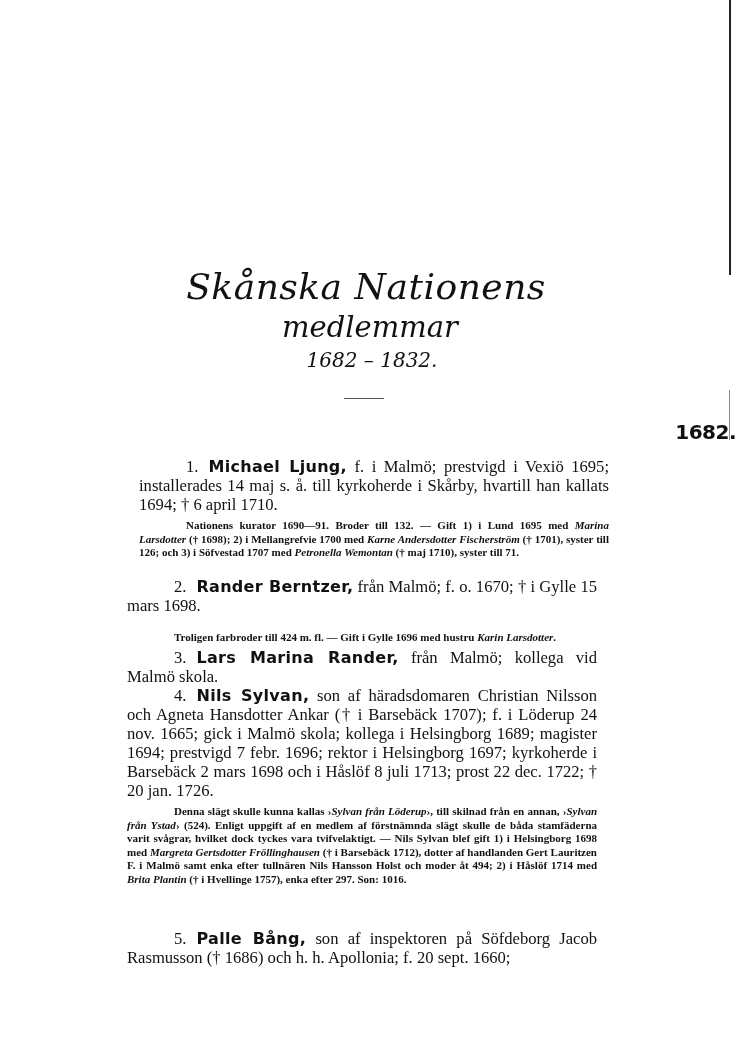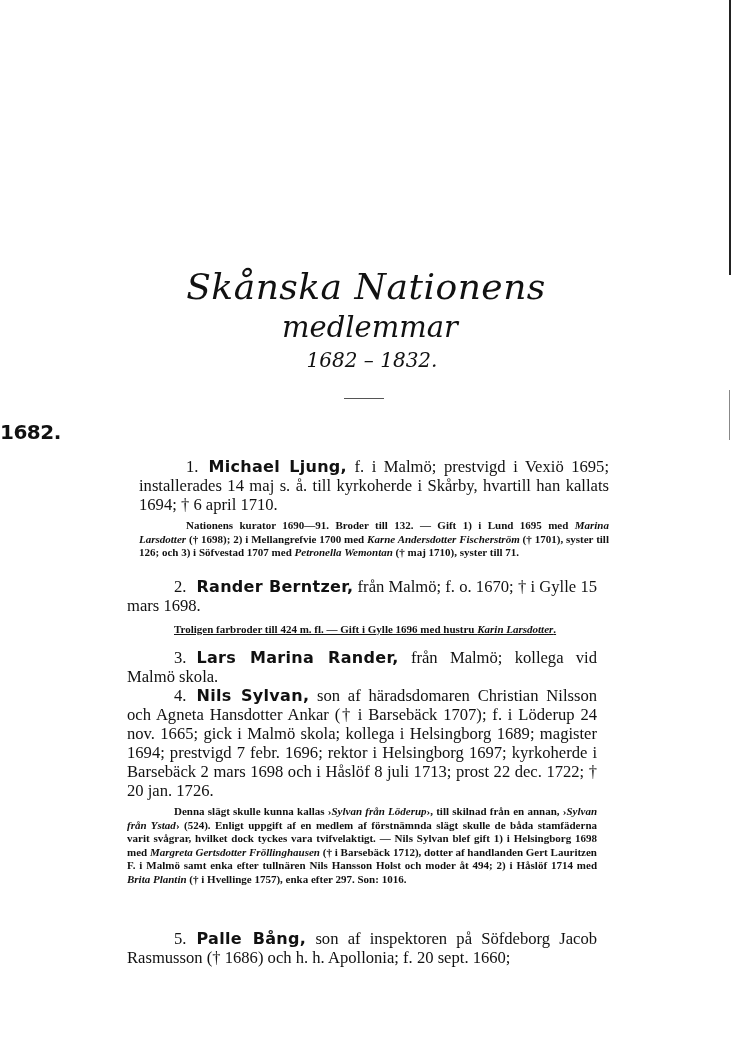--- a/index.html
+++ b/index.html
@@ -3,21 +3,21 @@
 <meta charset="utf-8">
 <style>
   html, body { margin:0; padding:0; }
   body { width:736px; height:1064px; background:#ffffff; position:relative; overflow:hidden; color:#111; font-family:"Liberation Serif","DejaVu Serif",serif; }
   .edge-line { position:absolute; left:729px; width:2px; background:#222; }
   .title-block { position:absolute; left:0; width:736px; text-align:center; font-style:italic; font-family:"DejaVu Serif","Liberation Serif",serif; }
   .t1 { top:266px; font-size:36px; letter-spacing:0.5px; left:-2px; }
   .t2 { top:310px; font-size:29px; left:2px; }
   .t3 { top:348px; font-size:20px; left:4px; }
   .sep { position:absolute; top:398px; left:344px; width:40px; height:1px; background:#555; }
-  .year { position:absolute; top:420px; left:0; width:736px; text-align:left; font-family:"DejaVu Sans","Liberation Sans",sans-serif; font-weight:bold; font-size:20px; letter-spacing:-0.5px; }
+  .year { position:absolute; top:420px; left:0; width:736px; text-align:right; font-family:"DejaVu Sans","Liberation Sans",sans-serif; font-weight:bold; font-size:20px; letter-spacing:-0.5px; }
   .col { position:absolute; left:127px; width:470px; }
   .p { text-align:justify; margin:0; }
   .body { font-size:16.6px; line-height:19px; }
   .note { font-size:11px; line-height:13.6px; font-weight:bold; font-family:"Liberation Serif",serif; }
   .ind { text-indent:47px; }
   .nind { text-indent:47px; }
   .name { font-family:"DejaVu Sans","Liberation Sans",sans-serif; font-weight:bold; font-size:16px; letter-spacing:0.3px; }
   .num { margin-right:10px; }
   i.n { font-style:italic; font-weight:bold; }
 </style>
@@ -34,21 +34,21 @@
 
 <div class="year">1682.</div>
 
 <div class="col" style="top:457px;margin-left:12px;">
   <p class="p body ind"><span class="num">1.</span><span class="name">Michael Ljung,</span> <span>f. i Malmö; prestvigd i Vexiö 1695; installerades 14 maj s. å. till kyrkoherde i Skårby, hvartill han kallats 1694; † 6 april 1710.</span></p>
   <p class="p note nind" style="margin-top:5px;"><span>Nationens kurator 1690—91. Broder till 132. — Gift 1) i Lund 1695 med </span><i class="n">Marina Larsdotter</i><span> († 1698); 2) i Mellangrefvie 1700 med </span><i class="n">Karne Andersdotter Fischerström</i><span> († 1701), syster till 126; och 3) i Söfvestad 1707 med </span><i class="n">Petronella Wemontan</i><span> († maj 1710), syster till 71.</span></p>
 </div>
 
 <div class="col" style="top:577px;">
   <p class="p body ind"><span class="num">2.</span><span class="name">Rander Berntzer,</span> <span>från Malmö; f. o. 1670; † i Gylle 15 mars 1698.</span></p>
-  <p class="p note nind" style="margin-top:8px;text-decoration:underline;"><span>Troligen farbroder till 424 m. fl. — Gift i Gylle 1696 med hustru </span><i class="n">Karin Larsdotter</i><span>.</span></p>
+  <p class="p note nind" style="margin-top:16px;"><span>Troligen farbroder till 424 m. fl. — Gift i Gylle 1696 med hustru </span><i class="n">Karin Larsdotter</i><span>.</span></p>
 </div>
 
 <div class="col" style="top:648px;">
   <p class="p body ind"><span class="num">3.</span><span class="name">Lars Marina Rander,</span> <span>från Malmö; kollega vid Malmö skola.</span></p>
 </div>
 
 <div class="col" style="top:686px;">
   <p class="p body ind"><span class="num">4.</span><span class="name">Nils Sylvan,</span> <span>son af häradsdomaren Christian Nilsson och Agneta Hansdotter Ankar († i Barsebäck 1707); f. i Löderup 24 nov. 1665; gick i Malmö skola; kollega i Helsingborg 1689; magister 1694; prestvigd 7 febr. 1696; rektor i Helsingborg 1697; kyrkoherde i Barsebäck 2 mars 1698 och i Håslöf 8 juli 1713; prost 22 dec. 1722; † 20 jan. 1726.</span></p>
   <p class="p note nind" style="margin-top:5px;"><span>Denna slägt skulle kunna kallas ›</span><i class="n">Sylvan från Löderup</i><span>›, till skilnad från en annan, ›</span><i class="n">Sylvan från Ystad</i><span>› (524). Enligt uppgift af en medlem af förstnämnda slägt skulle de båda stamfäderna varit svågrar, hvilket dock tyckes vara tvifvelaktigt. — Nils Sylvan blef gift 1) i Helsingborg 1698 med </span><i class="n">Margreta Gertsdotter Fröllinghausen</i><span> († i Barsebäck 1712), dotter af handlanden Gert Lauritzen F. i Malmö samt enka efter tullnären Nils Hansson Holst och moder åt 494; 2) i Håslöf 1714 med </span><i class="n">Brita Plantin</i><span> († i Hvellinge 1757), enka efter 297. Son: 1016.</span></p>
 </div>

